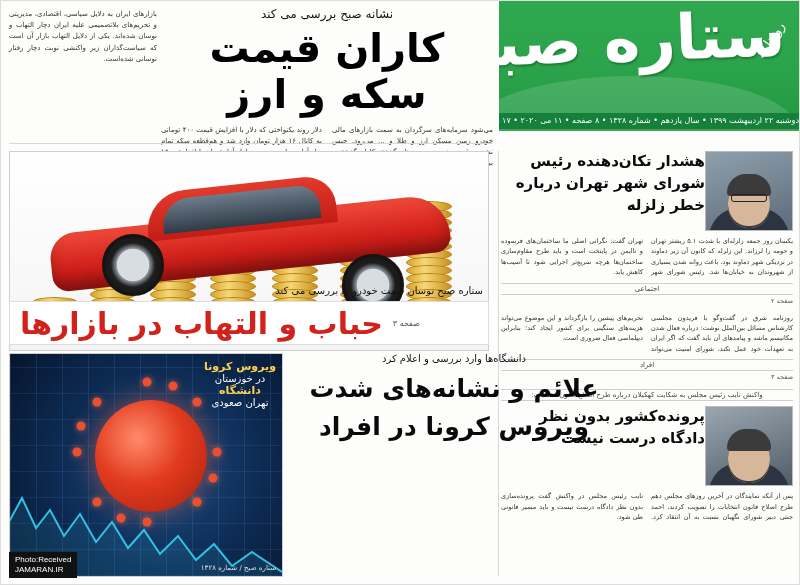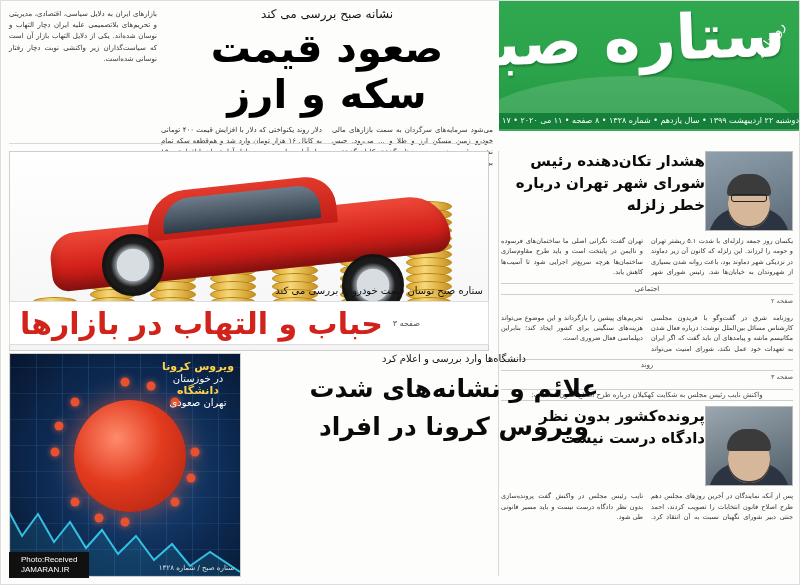--- a/index.html
+++ b/index.html
@@ -296,21 +296,21 @@
   .redbar .bigred {
     font-size: 30px; font-weight: bold; color: #d1221c; letter-spacing: -1px;
     direction: rtl; padding-right: 10px; text-align: center;
   }
   .redbar .pagemark { font-size: 8px; color: #555; }
 
   
   .corona {
     position: absolute;
     left: 8px; top: 352px;
-    width: 232px; height: 224px;
+    width: 274px; height: 224px;
     overflow: hidden;
     border: 1px solid #cfcfcf;
     background: radial-gradient(circle at 55% 52%, #1b4f86 0%, #0d2a52 55%, #07152d 100%);
   }
   .corona .grid-lines {
     position: absolute; inset: 0;
     background:
       repeating-linear-gradient(90deg, rgba(90,160,230,.16) 0 1px, transparent 1px 26px),
       repeating-linear-gradient(0deg, rgba(90,160,230,.12) 0 1px, transparent 1px 26px);
   }
@@ -359,21 +359,21 @@
 
   
 
   
   .credit {
     position: absolute;
     left: 8px; bottom: 6px;
     background: #111; color: #fff;
     font-family: "Liberation Sans", sans-serif;
     font-size: 8px; line-height: 1.25;
-    padding: 3px 12px;
+    padding: 3px 6px;
     text-align: left;
     direction: ltr;
   }
 
   
   .vline {
     position: absolute; top: 150px; right: 300px;
     width: 1px; height: 425px; background: #d8d8d8;
   }
   .hline-top {
@@ -388,21 +388,21 @@
 
   <div class="masthead">
     <div class="logo-swoosh"></div>
     <div class="logo-word">ستاره صبح</div>
     <div class="logo-sub">روزنامه</div>
     <div class="dateline">دوشنبه ۲۲ اردیبهشت ۱۳۹۹ • سال یازدهم • شماره ۱۳۲۸ • ۸ صفحه • ۱۱ می ۲۰۲۰ • ۱۷ رمضان ۱۴۴۱ • قیمت: ۱۰۰۰ تومان</div>
   </div>
 
   <div class="lead">
     <div class="kicker">نشانه صبح بررسی می کند</div>
-    <div class="headline">صعود قیمت سکه و ارز</div>
+    <div class="headline">کاران قیمت سکه و ارز</div>
     <div class="body">می‌شود سرمایه‌های سرگردان به سمت بازارهای مالی خودرو زمین مسکن ارز و طلا و ... می‌رود. حبس نشست قیمت خودرو در روزهای گذشته کاران گذشته و بی‌نکته است دوسان بازار روز گذشته و سست. سکه و دلار روند یکنواختی که دلار با افزایش قیمت ۴۰۰ تومانی به کانال ۱۶ هزار تومان وارد شد و هم‌قطعه سکه تمام بهار آزادی طرح جدید در بازار آزاد تهران با افزایش ۱۵۰ هزار تومان.</div>
     <div class="pagemark">صفحه ۵</div>
   </div>
 
   <div class="topleft">
     <div class="lede">بازارهای ایران به دلایل سیاسی، اقتصادی، مدیریتی و تحریم‌های بلاتصمیمی علیه ایران دچار التهاب و نوسان شده‌اند. یکی از دلایل التهاب بازار آن است که سیاست‌گذاران زیر واکنشی نوبت دچار رفتار نوسانی شده‌است.</div>
   </div>
 
   <div class="hline-top"></div>
   <div class="vline"></div>
@@ -422,21 +422,21 @@
           <div class="title">هشدار تکان‌دهنده رئیس شورای شهر تهران درباره خطر زلزله</div>
         </div>
       </div>
       <div class="deck">یکسان روز جمعه زلزله‌ای با شدت ۵.۱ ریشتر تهران و حومه را لرزاند. این زلزله که کانون آن زیر دماوند در نزدیکی شهر دماوند بود، باعث روانه شدن بسیاری از شهروندان به خیابان‌ها شد. رئیس شورای شهر تهران گفت: نگرانی اصلی ما ساختمان‌های فرسوده و ناایمن در پایتخت است و باید طرح مقاوم‌سازی ساختمان‌ها هرچه سریع‌تر اجرایی شود تا آسیب‌ها کاهش یابد.</div>
       <div class="section-tag">اجتماعی</div>
       <div class="pagemark">صفحه ۲</div>
     </div>
 
     <div class="story">
       <div class="deck">روزنامه شرق در گفت‌وگو با فریدون مجلسی کارشناس مسائل بین‌الملل نوشت: درباره فعال شدن مکانیسم ماشه و پیامدهای آن باید گفت که اگر ایران به تعهدات خود عمل نکند، شورای امنیت می‌تواند تحریم‌های پیشین را بازگرداند و این موضوع می‌تواند هزینه‌های سنگینی برای کشور ایجاد کند؛ بنابراین دیپلماسی فعال ضروری است.</div>
-      <div class="section-tag">روند</div>
+      <div class="section-tag">افراد</div>
       <div class="pagemark">صفحه ۳</div>
     </div>
 
     <div class="story">
       <div class="section-tag">واکنش نایب رئیس مجلس به شکایت کهکیلان درباره طرح اصلاح قانون انتخابات:</div>
       <div class="row" style="margin-top:5px;">
         <div class="photo">
           <div class="bg-c"></div>
           <div class="shoulders"></div>
           <div class="head"></div>

